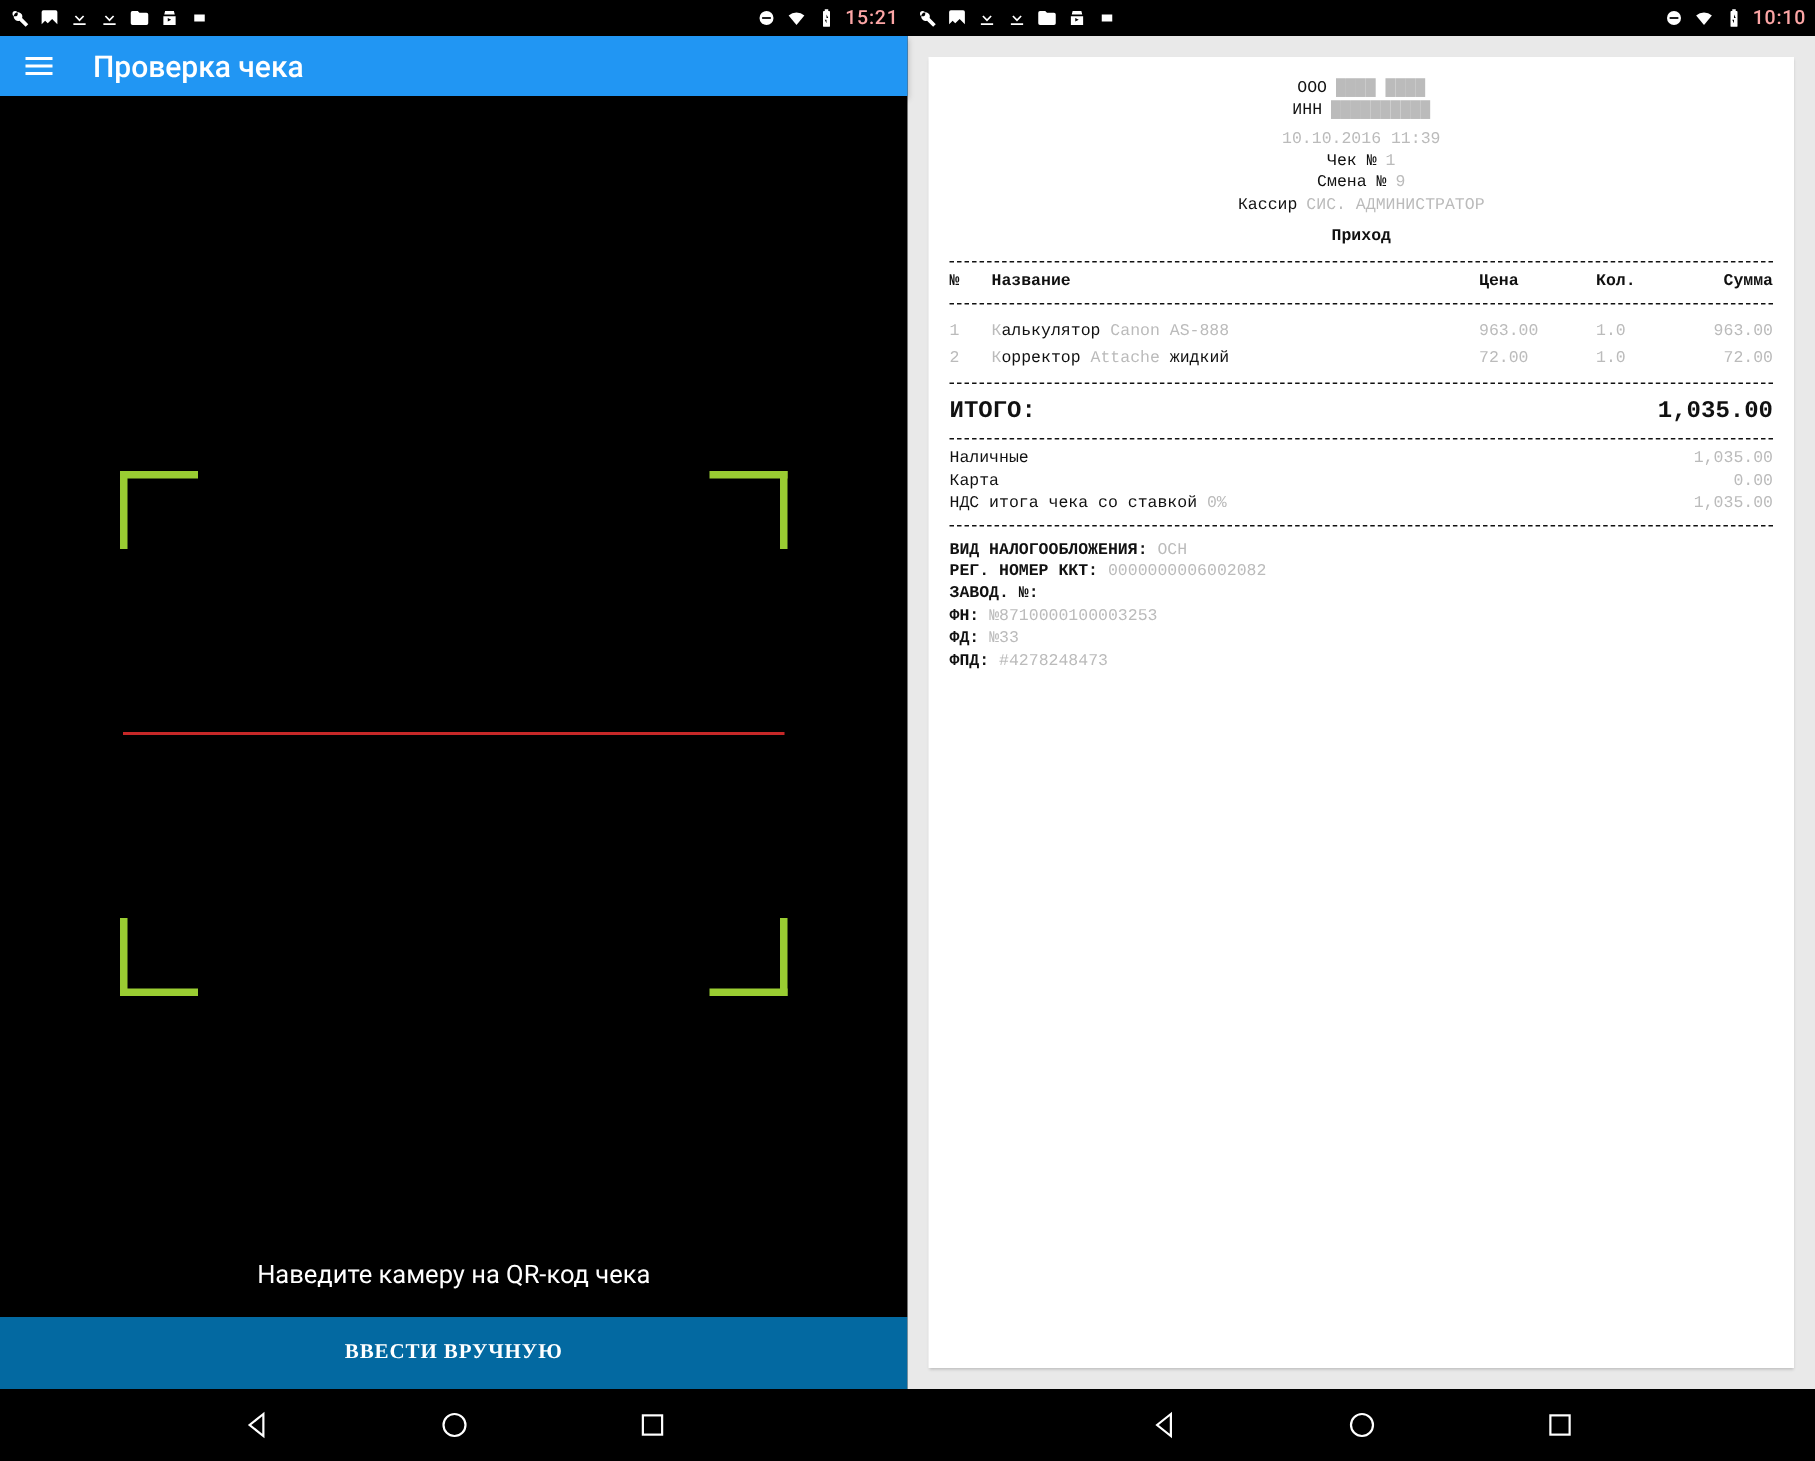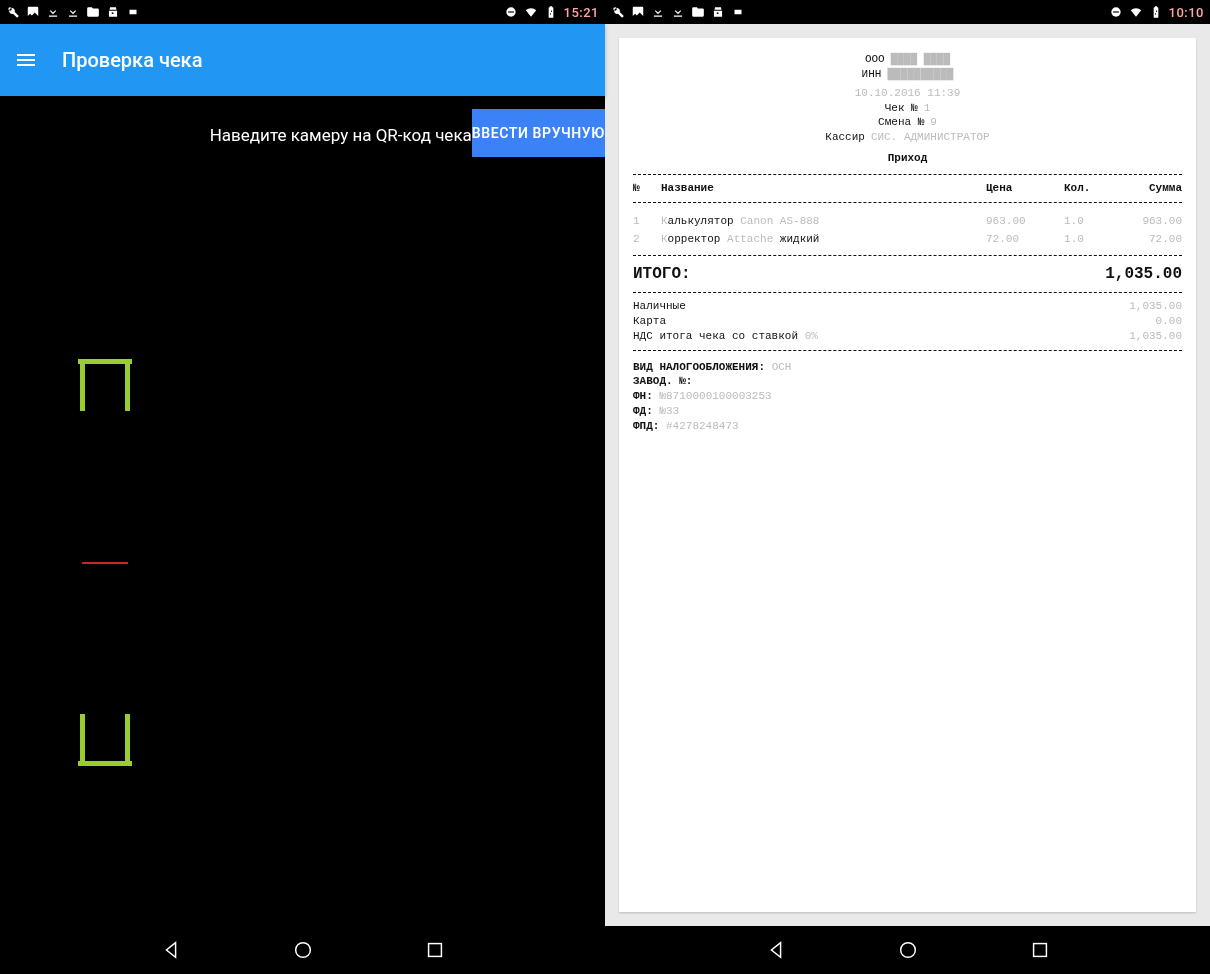--- a/index.html
+++ b/index.html
@@ -29,21 +29,21 @@
     padding: 0 6px;
     font-size: 13px;
   }
   .statusbar .left, .statusbar .right { display: flex; align-items: center; gap: 6px; }
   .statusbar .ico { width: 14px; height: 14px; display: inline-flex; align-items: center; justify-content: center; }
   .statusbar svg { width: 14px; height: 14px; fill: #fff; }
   .statusbar .time { font-weight: 500; letter-spacing: .5px; }
 
   
   .appbar {
-    height: 72px;
+    height: 40px;
     background: #2196F3;
     color: #fff;
     display: flex;
     align-items: center;
     padding: 0 14px;
     gap: 24px;
     box-shadow: 0 2px 4px rgba(0,0,0,.25);
     z-index: 5;
   }
   .appbar .navicon { width: 24px; height: 24px; cursor: pointer; }
@@ -51,21 +51,21 @@
   .appbar .title { font-size: 20px; font-weight: 500; flex: 1; }
   .appbar .overflow { width: 24px; height: 24px; cursor: pointer; display:flex; align-items:center; justify-content:center;}
   .appbar .overflow svg { width: 20px; height: 20px; fill: #fff; }
 
   
   .scanner-body {
     flex: 1;
     background: #000;
     position: relative;
     display: flex;
-    margin-top: 13px;
+    flex-direction: column;
   }
   .viewfinder {
     flex: 1;
     position: relative;
   }
   .frame {
     position: absolute;
     left: 80px; right: 80px;
     top: 250px; bottom: 160px;
   }
@@ -88,28 +88,29 @@
     transform: translateY(-50%);
   }
   .hint {
     color: #fff;
     text-align: center;
     font-size: 17px;
     padding: 16px 0 18px;
   }
   .manual-btn {
     height: 48px;
-    background: #3b82f6;
+    background: #0369a1;
     color: #fff;
     text-align: center;
     line-height: 48px;
     font-size: 14px;
     font-weight: 600;
     letter-spacing: .6px;
     cursor: pointer;
+    font-family: Liberation Serif, serif;
   }
 
   
   .navbar {
     height: 48px;
     background: #000;
     display: flex;
     align-items: center;
     justify-content: center;
     gap: 110px;
@@ -410,20 +411,21 @@
           </div>
           <div class="kv">
             <span>НДС итога чека со ставкой <span class="grey">0%</span></span>
             <span class="v">1,035.00</span>
           </div>
         </div>
 
       <hr class="dash">
       <div id="footer" class="footer-block">
           <div class="ftline"><span class="lab">ВИД НАЛОГООБЛОЖЕНИЯ:</span> <span class="val">ОСН</span></div>
+          <div class="ftline"><span class="lab">РЕГ. НОМЕР ККТ:</span> <span class="val">0000000006002082</span></div>
           <div class="ftline"><span class="lab">ЗАВОД. №:</span> <span class="val"></span></div>
           <div class="ftline"><span class="lab">ФН:</span> <span class="val">№8710000100003253</span></div>
           <div class="ftline"><span class="lab">ФД:</span> <span class="val">№33</span></div>
           <div class="ftline"><span class="lab">ФПД:</span> <span class="val">#4278248473</span></div>
         </div>
 
     </div>
   </div>
 
   <div class="navbar">

